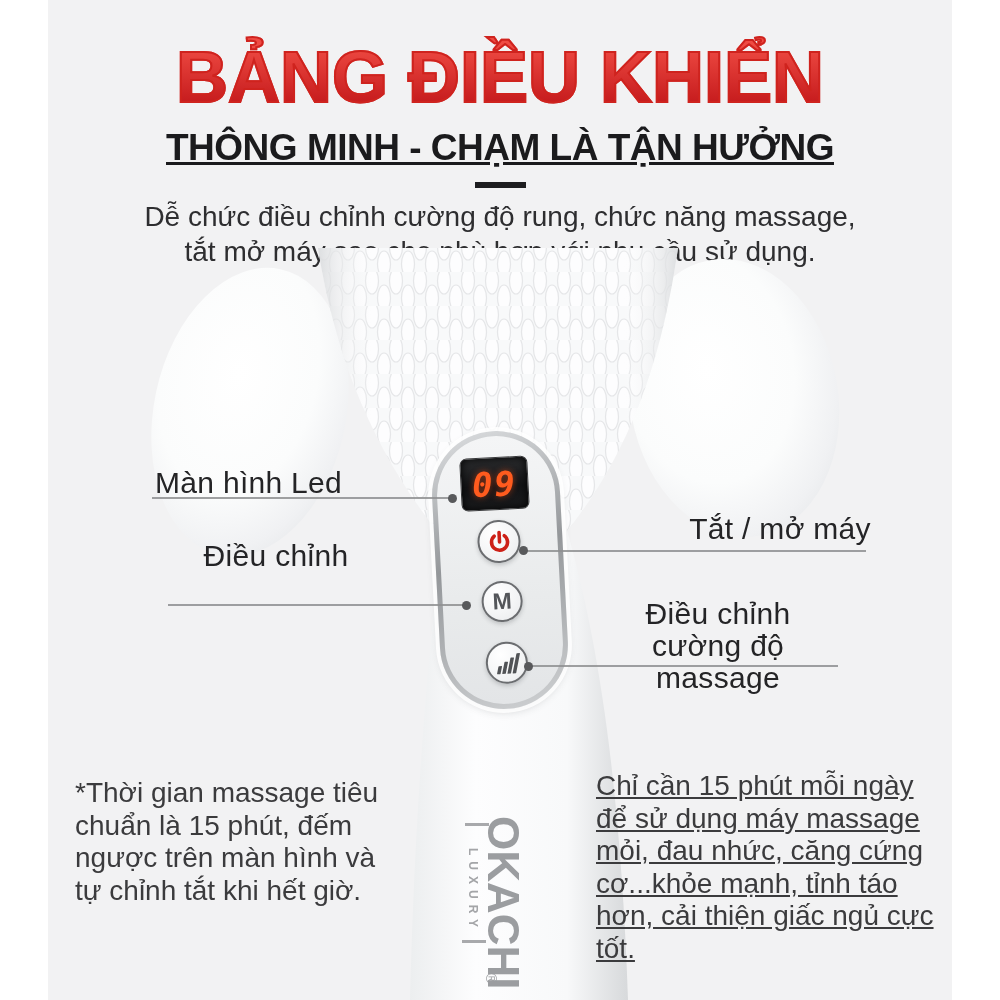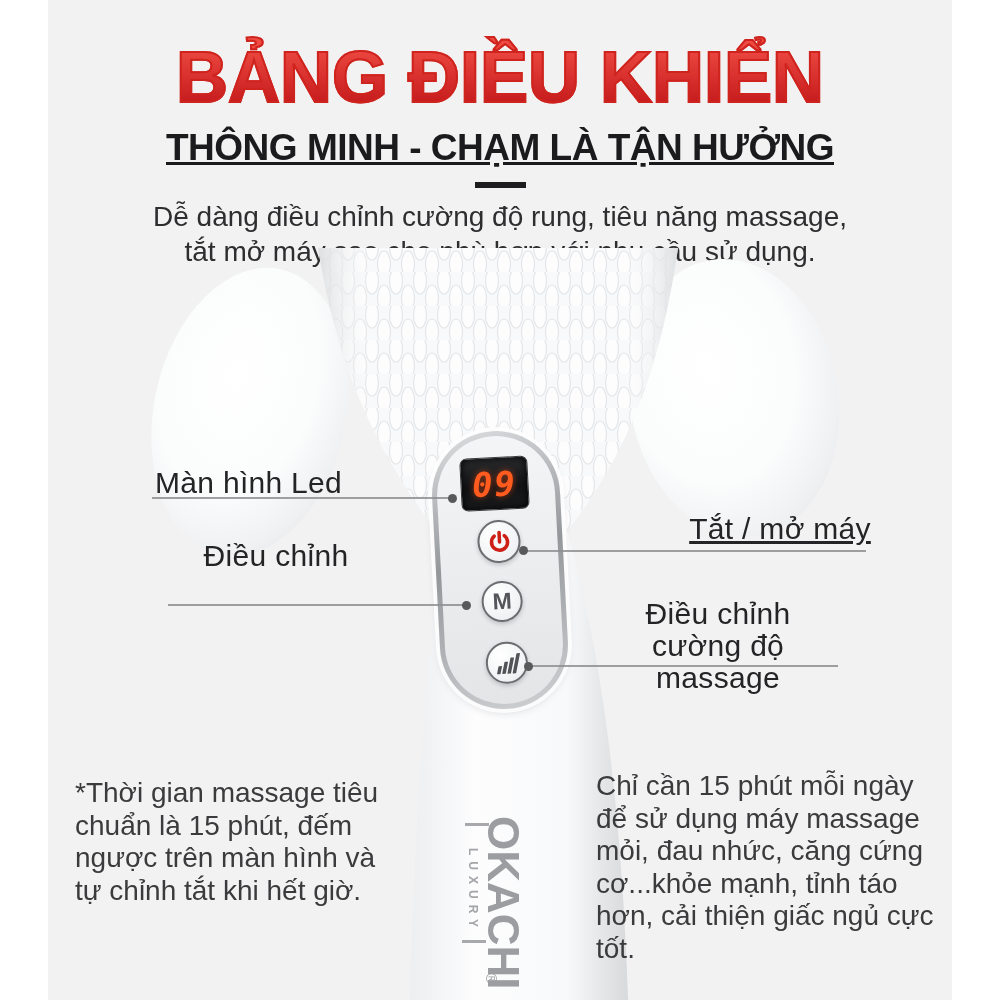--- a/index.html
+++ b/index.html
@@ -86,44 +86,44 @@
   .co-dot { position:absolute; z-index:4; width:9px; height:9px; border-radius:50%; background:#58595b; }
 
   .lbl-led { left:155px; top:466px; }
   .line-led { left:152px; top:497px; width:300px; }
   .dot-led { left:448px; top:494px; }
 
   .lbl-mode { left:150px; top:540px; width:252px; }
   .line-mode { left:168px; top:604px; width:297px; }
   .dot-mode { left:462px; top:601px; }
 
-  .lbl-power { left:660px; top:512px; width:240px; text-align:center;text-decoration:underline; }
+  .lbl-power { left:660px; top:512px; width:240px; text-align:center; }
   .line-power { left:526px; top:550px; width:340px; }
   .dot-power { left:519px; top:546px; }
 
   .lbl-intensity { left:596px; top:598px; width:244px; }
   .line-intensity { left:532px; top:665px; width:306px; }
   .dot-intensity { left:524px; top:662px; }
 
   
   .note { position:absolute; z-index:4; font-size:28px; line-height:32.5px; color:#3b3b3d; }
   .note-left { left:75px; top:777px; }
-  .note-right { left:596px; top:770px; }
+  .note-right { left:596px; top:770px;text-decoration:underline; }
 </style>
 </head>
 <body>
 
 <div class="stage">
   <div class="content-band"></div>
 
   <div class="title">BẢNG ĐIỀU KHIỂN</div>
   <div class="subtitle">THÔNG MINH - CHẠM LÀ TẬN HƯỞNG</div>
   <div class="divider"></div>
   <div class="description">
-    <div>Dễ dàng điều chỉnh cường độ rung, tiêu năng massage,</div>
+    <div>Dễ chức điều chỉnh cường độ rung, chức năng massage,</div>
     <div>tắt mở máy sao cho phù hợp với nhu cầu sử dụng.</div>
   </div>
 
   <svg class="device-svg" width="1000" height="1000" viewBox="0 0 1000 1000">
     <defs>
       <radialGradient id="headGrad" cx="40%" cy="38%" r="75%">
         <stop offset="0%" stop-color="#ffffff"></stop>
         <stop offset="55%" stop-color="#fbfcfc"></stop>
         <stop offset="82%" stop-color="#f0f1f3"></stop>
         <stop offset="100%" stop-color="#e4e6e8"></stop>

